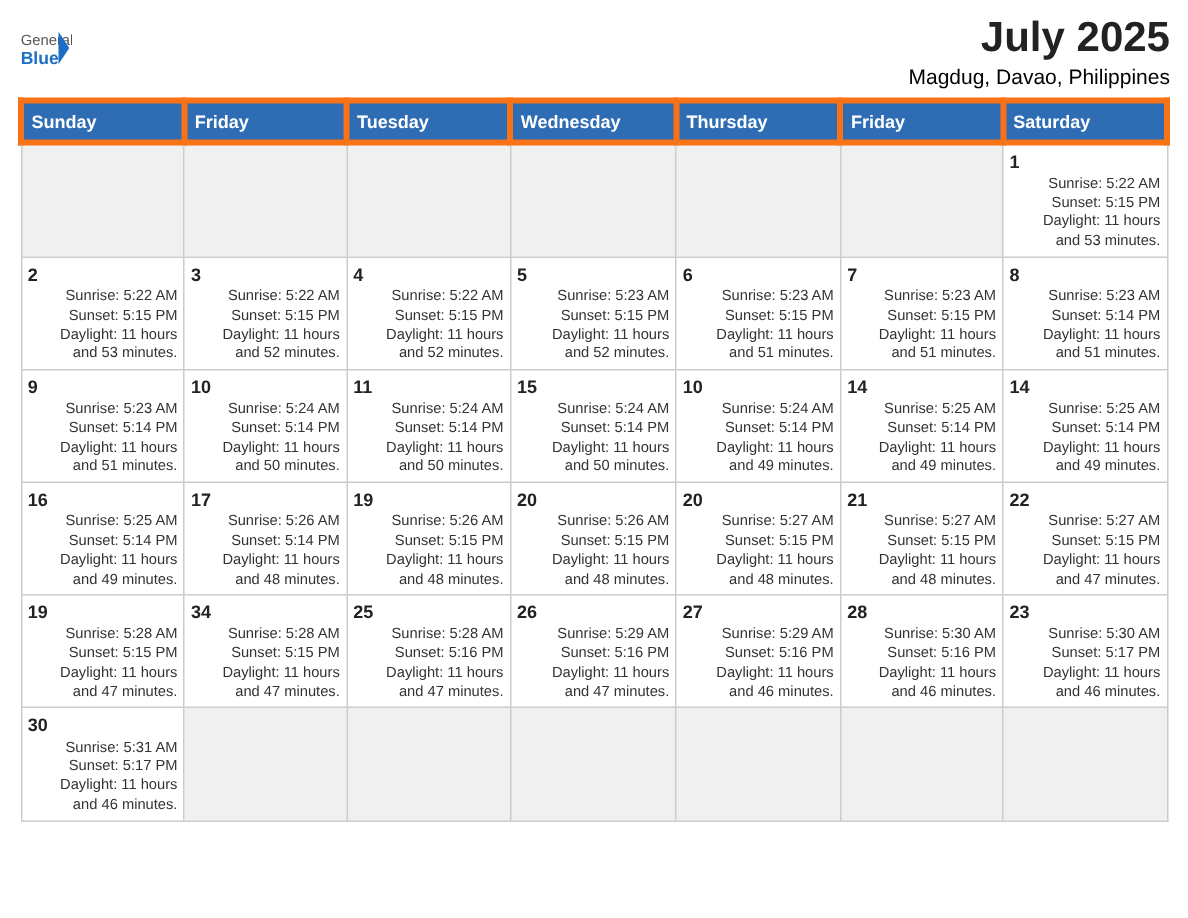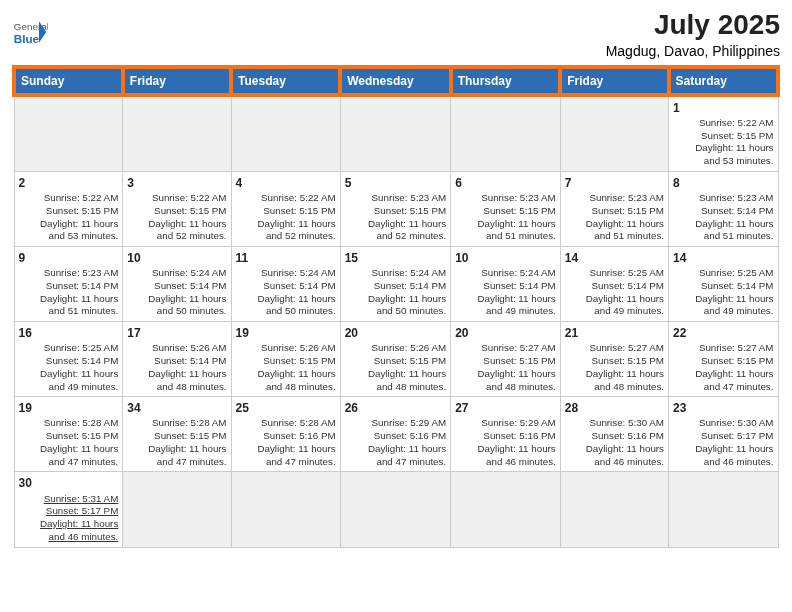--- a/index.html
+++ b/index.html
@@ -337,21 +337,21 @@
             <span class="day-num">23</span>
             <div class="day-info" style="white-space: pre-line;">Sunrise: 5:30 AM
 Sunset: 5:17 PM
 Daylight: 11 hours
 and 46 minutes.</div>
           </td>
         </tr>
         <tr class="last-row">
           <td>
             <span class="day-num">30</span>
-            <div class="day-info" style="white-space: pre-line; text-decoration: underline;">Sunrise: 5:31 AM
+            <div class="day-info" style="white-space: pre-line;">Sunrise: 5:31 AM
 Sunset: 5:17 PM
 Daylight: 11 hours
 and 46 minutes.</div>
           </td>
           <td class="empty"></td>
           <td class="empty"></td>
           <td class="empty"></td>
           <td class="empty"></td>
           <td class="empty"></td>
           <td class="empty"></td>

